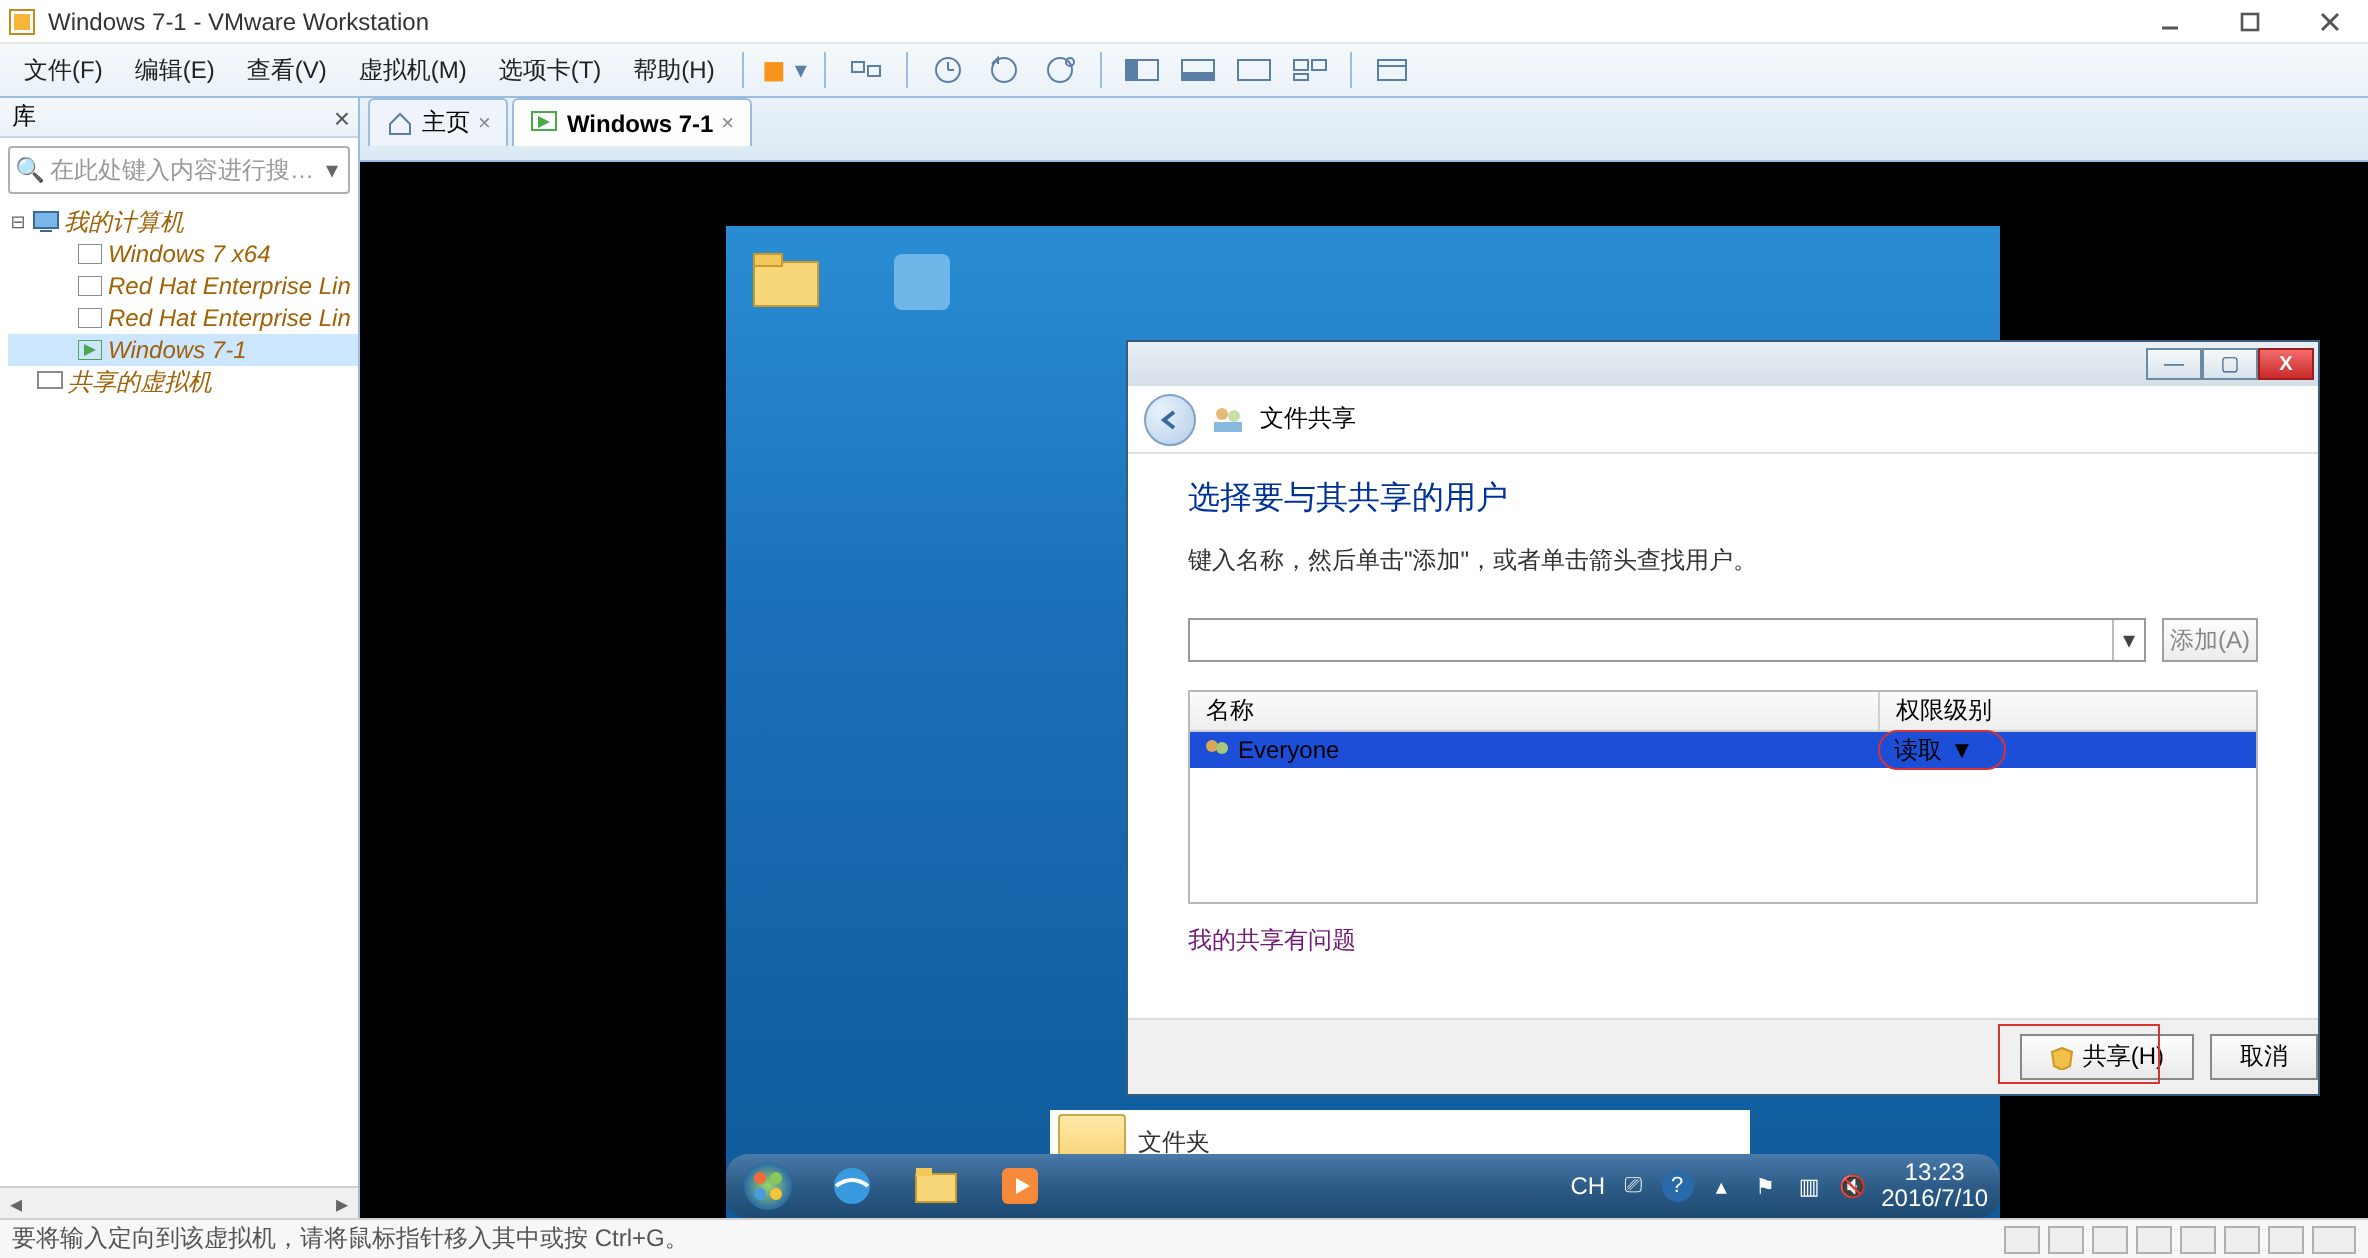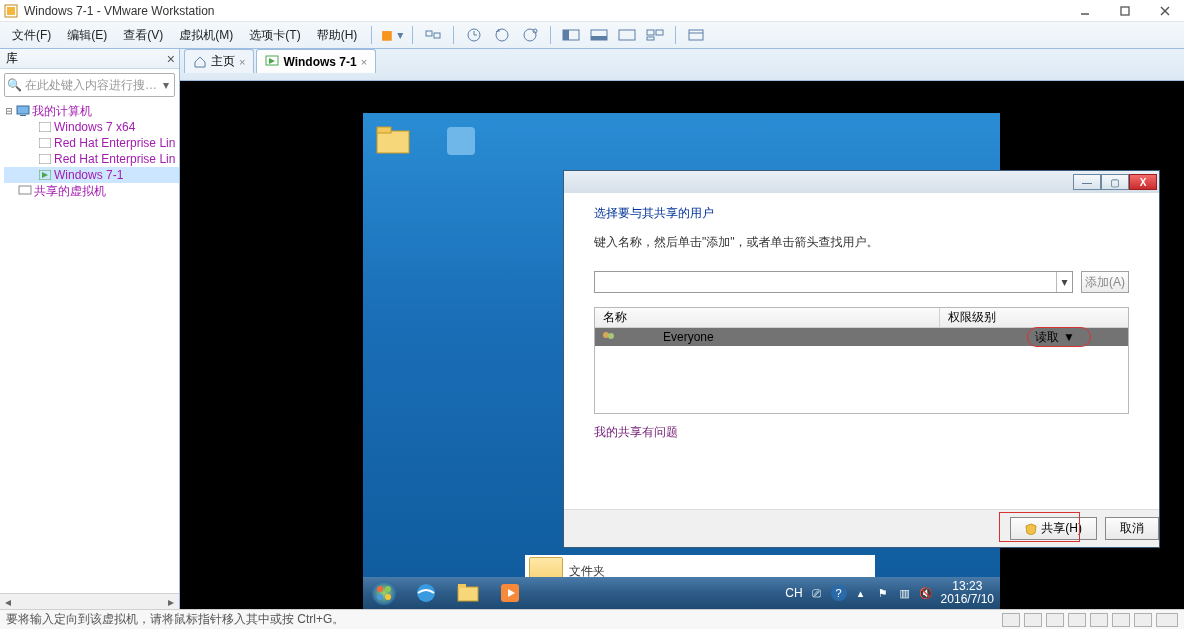--- a/index.html
+++ b/index.html
@@ -26,21 +26,21 @@
   .libhdr .close{position:absolute;right:4px;top:2px;color:#555;font-size:14px;}
   .searchwrap{padding:4px;}
   .searchbox{height:24px;border:1px solid #b0b0b0;border-radius:2px;display:flex;align-items:center;background:#fff;}
   .searchbox .mag{width:20px;text-align:center;color:#888;}
   .searchbox .sinput{flex:1;color:#999;overflow:hidden;white-space:nowrap;}
   .searchbox .menuarrow{width:16px;text-align:center;color:#666;}
   .tree{flex:1;padding:2px 0 0 4px;white-space:nowrap;overflow:hidden;}
   .tree .node{display:flex;align-items:center;height:16px;}
   .tree .exp{width:10px;text-align:center;color:#666;font-size:9px;}
   .tree .ticon{width:14px;height:14px;margin:0 2px;display:inline-flex;align-items:center;justify-content:center;}
-  .tree .lbl{color:#a21caf;}
+  .tree .lbl{color:#a16207;font-style:italic;}
   .tree .sel{background:#cde6ff;}
   .tree .ind1{padding-left:12px;}
   .tree .ind2{padding-left:32px;}
   .hscroll{height:16px;border-top:1px solid #d0d0d0;background:#f0f0f0;display:flex;align-items:center;}
   .hscroll .arrow{width:16px;text-align:center;color:#666;}
   .hscroll .track{flex:1;}
   
   .tabstrip{height:32px;background:linear-gradient(#e9f1f8,#dce9f4);border-bottom:1px solid #9cbde0;display:flex;align-items:flex-start;padding:0 4px;}
   .tab{height:24px;border:1px solid #9cbde0;border-bottom:none;border-radius:3px 3px 0 0;background:#fdfdfe;display:flex;align-items:center;padding:0 8px;margin-right:2px;gap:4px;}
   .tab.inactive{background:#eef4fa;}
@@ -51,45 +51,45 @@
   .desktop{position:absolute;left:183px;top:32px;width:637px;height:496px;background:linear-gradient(180deg,#2a8dd4 0%,#1a6fb8 40%,#0f5a9c 100%);}
   .desktop .dicon{position:absolute;width:44px;height:44px;}
   
   .share-outer{position:absolute;left:200px;top:57px;width:597px;height:378px;background:#fff;border:1px solid #3a5a7a;}
   .share-tb{height:22px;background:linear-gradient(#e9eff5,#d5dfe8);display:flex;align-items:center;justify-content:flex-end;padding-right:2px;gap:0;}
   .winbtn{width:28px;height:16px;border:1px solid #6e8aa3;background:linear-gradient(#f6f9fb,#d8e3ec);display:flex;align-items:center;justify-content:center;color:#3a5a7a;font-size:10px;}
   .winbtn.closeb{background:linear-gradient(#f46b6b,#c92b2b);border-color:#9b1f1f;color:#fff;font-weight:bold;}
   .share-hdr{height:34px;display:flex;align-items:center;padding:0 8px;gap:8px;border-bottom:1px solid #e0e0e0;}
   .backbtn{width:26px;height:26px;border-radius:50%;background:radial-gradient(circle at 30% 30%,#e8f2fb,#b5cee6);border:1px solid #7fa3c4;display:flex;align-items:center;justify-content:center;color:#3a6a9a;}
   .share-body{padding:12px 30px 8px 30px;}
-  .share-title{color:#003399;font-size:12px;margin-bottom:12px;}
+  .share-title{color:#003399;font-size:16px;margin-bottom:12px;}
   .share-sub{color:#333;margin-bottom:20px;}
   .addrow{display:flex;gap:8px;margin-bottom:14px;}
   .combo{flex:1;height:22px;border:1px solid #999;background:#fff;display:flex;align-items:center;justify-content:flex-end;}
   .combo .cdrop{width:16px;height:20px;border-left:1px solid #bbb;display:flex;align-items:center;justify-content:center;color:#444;}
   .addbtn{width:48px;height:22px;border:1px solid #a0a0a0;background:linear-gradient(#fdfdfd,#ececec);color:#888;display:flex;align-items:center;justify-content:center;}
   .listbox{border:1px solid #b8b8b8;height:107px;background:#fff;}
   .listhdr{height:20px;background:linear-gradient(#fbfbfb,#eee);border-bottom:1px solid #d0d0d0;display:flex;}
   .colname{width:345px;padding-left:8px;border-right:1px solid #d0d0d0;display:flex;align-items:center;}
   .colperm{flex:1;padding-left:8px;display:flex;align-items:center;}
   .lrow{height:18px;display:flex;align-items:center;}
-  .lrow.sel{background:#737373;gap:44px;}
+  .lrow.sel{background:#1d4ed8;}
   .lrow .uicon{width:14px;height:14px;margin:0 4px 0 6px;}
   .lrow .uname{width:320px;}
   .lrow .perm{display:flex;align-items:center;gap:4px;padding-left:8px;position:relative;}
   .permring{position:absolute;left:0;top:-2px;width:64px;height:20px;border:1px solid #d83333;border-radius:10px;pointer-events:none;}
   .helplink{color:#701a75;margin-top:10px;display:inline-block;}
   .share-foot{position:absolute;bottom:0;left:0;right:0;height:38px;background:#f0f0f0;border-top:1px solid #dcdcdc;display:flex;align-items:center;justify-content:flex-end;gap:8px;}
   .fbtn{height:23px;border:1px solid #888;background:linear-gradient(#fdfdfd,#e9e9e9);padding:0 14px;display:flex;align-items:center;gap:4px;}
   .sharering{position:absolute;right:79px;bottom:5px;width:81px;height:30px;border:1px solid #d83333;pointer-events:none;}
   
   .folderlbl{position:absolute;left:162px;top:442px;display:flex;align-items:center;gap:6px;color:#333;background:#fff;padding:2px 10px 6px 4px;width:350px;}
   .foldericon{width:34px;height:28px;background:linear-gradient(#ffe9a8,#f5cf6e);border:1px solid #caa84a;border-radius:2px;}
   
-  .taskbar{position:absolute;left:0;right:0;bottom:0;height:32px;background:linear-gradient(180deg,#4a7aa8 0%,#2d5c88 50%,#1e4a72 100%);display:flex;align-items:center;}
+  .taskbar{position:absolute;left:0;right:0;bottom:0;height:32px;background:linear-gradient(180deg,#4a7aa8 0%,#2d5c88 50%,#1e4a72 100%);display:flex;align-items:center;border-radius:11px;}
   .taskbar .tbicon{width:40px;height:28px;display:flex;align-items:center;justify-content:center;margin:0 1px;}
   .taskbar .spacer{flex:1;}
   .tray{display:flex;align-items:center;gap:6px;color:#fff;padding-right:6px;}
   .tray .tico{width:16px;height:16px;display:flex;align-items:center;justify-content:center;font-size:11px;}
   .clock{text-align:center;line-height:1.1;font-size:11px;color:#fff;}
   
   .statusbar{height:20px;background:#f7f7f7;border-top:1px solid #d0d0d0;display:flex;align-items:center;padding:0 6px;color:#555;}
   .statusbar .sicons{margin-left:auto;display:flex;gap:4px;}
   .statusbar .sico{width:18px;height:14px;border:1px solid #b0b0b0;background:#eee;}
   
@@ -314,20 +314,35 @@
         <div class="folderlbl">
           <div class="foldericon"></div>
           <span>文件夹</span>
         </div>
 
         <div class="share-outer">
           <div class="share-tb">
             <div class="winbtn">—</div>
             <div class="winbtn">▢</div>
             <div class="winbtn closeb">X</div>
+          </div>
+          <div class="share-hdr">
+            <div class="backbtn">
+              <svg width="14" height="14">
+                  <path d="M9 3 L4 7 L9 11" fill="none" stroke="#3a6a9a" stroke-width="2"></path>
+                </svg>
+            </div>
+            <span>
+                <svg width="16" height="16">
+                  <circle cx="5" cy="5" r="3" fill="#e8b878"></circle>
+                  <circle cx="11" cy="6" r="3" fill="#c8e0a8"></circle>
+                  <rect x="1" y="9" width="14" height="5" fill="#88b8e0"></rect>
+                </svg>
+              </span>
+            <span>文件共享</span>
           </div>
           <div class="share-body">
             <div class="share-title">选择要与其共享的用户</div>
             <div class="share-sub">键入名称，然后单击"添加"，或者单击箭头查找用户。</div>
             <div class="addrow">
               <div class="combo">
                 <div class="cdrop">▾</div>
               </div>
               <div class="addbtn">
                   <span>添加(A)</span>

